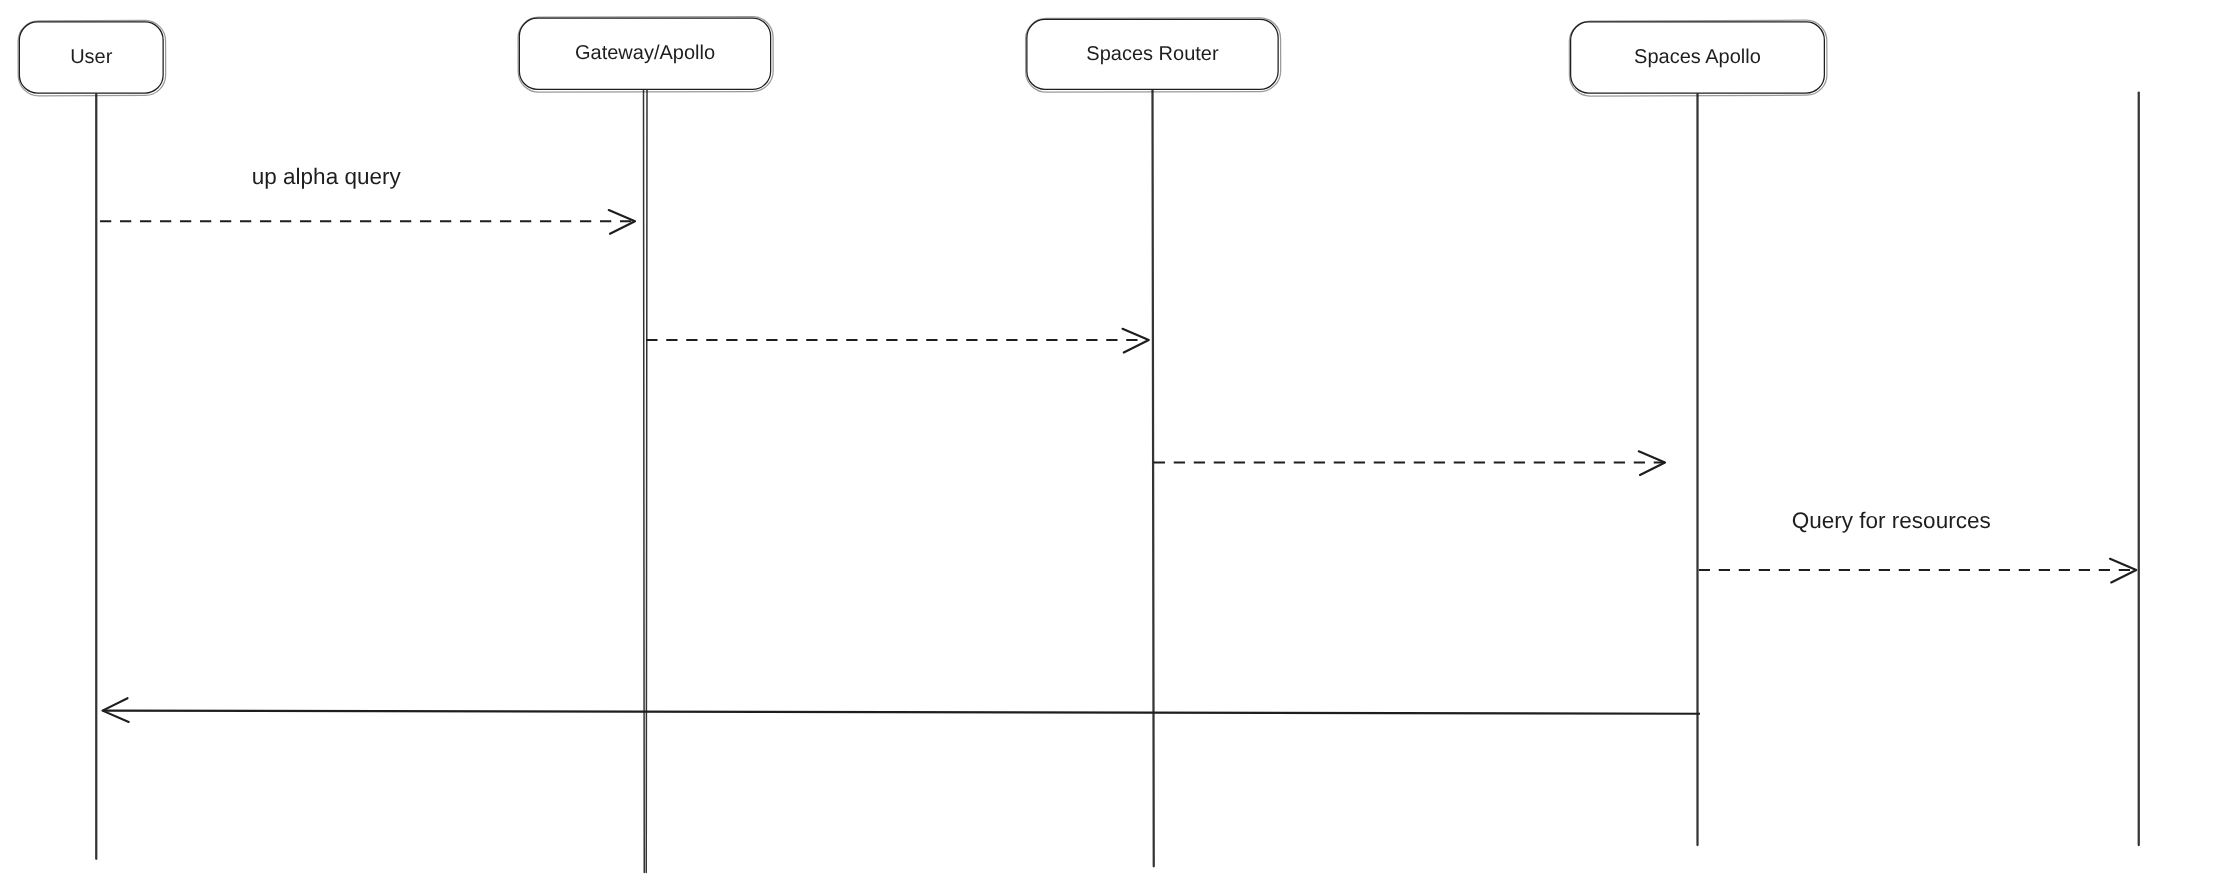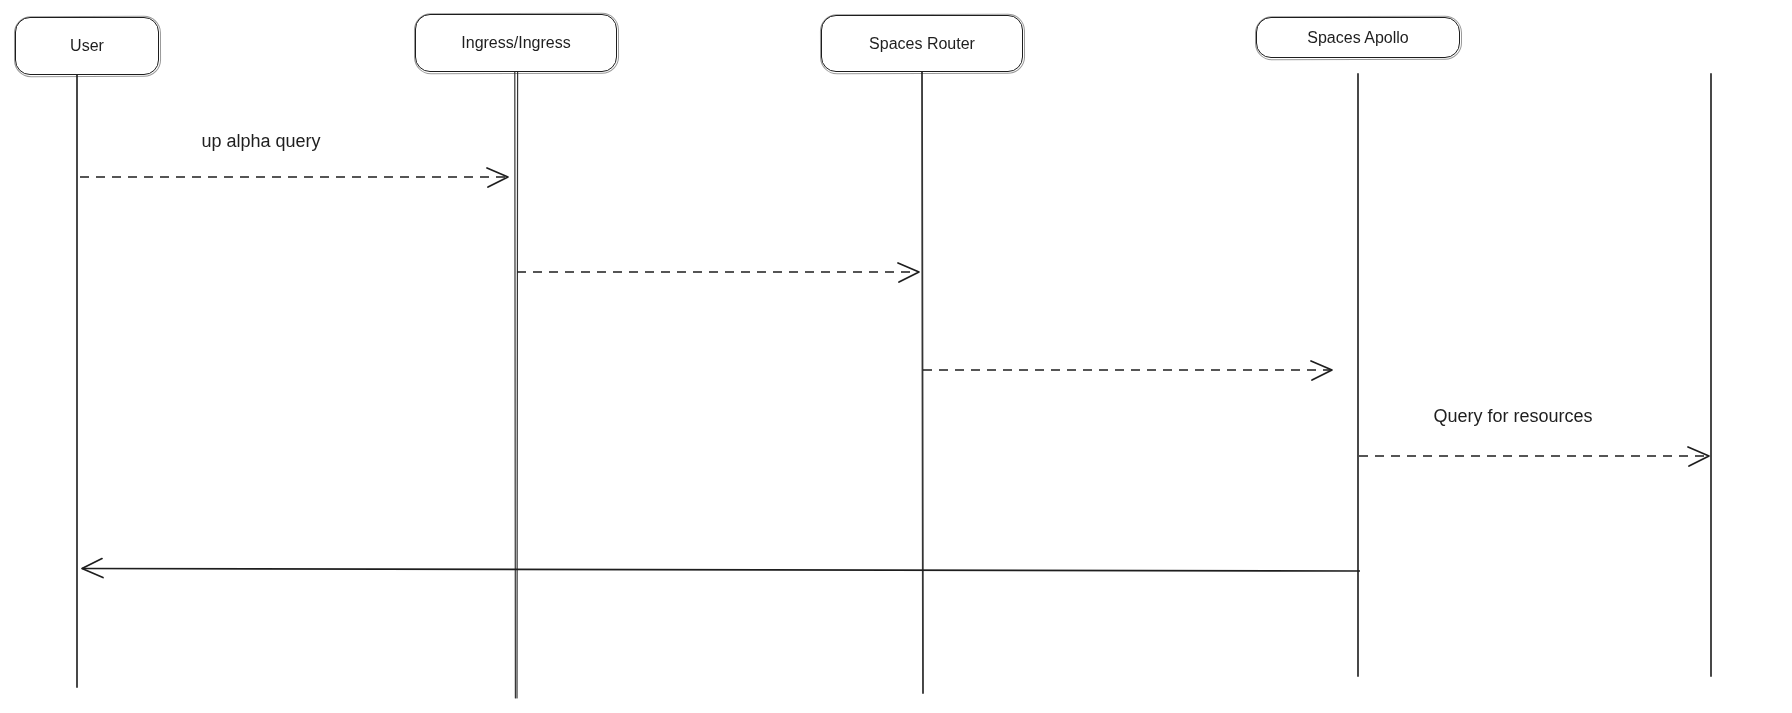--- a/index.html
+++ b/index.html
@@ -39,24 +39,24 @@
   
   .actor-box::after {
     content: "";
     position: absolute;
     inset: -2.5px;
     border: 1px solid rgba(30,30,30,0.45);
     border-radius: 17px;
     transform: rotate(-0.2deg);
     pointer-events: none;
   }
-  .box-user     { left: 15px;   top: 17px; width: 144px; height: 58px; }
+  .box-user     { left: 15px;   top: 17px; width: 116px; height: 58px; }
   .box-gateway  { left: 415px;  top: 14px; width: 202px; height: 58px; }
   .box-router   { left: 821px;  top: 15px; width: 202px; height: 57px; }
-  .box-apollo   { left: 1256px; top: 17px; width: 204px; height: 41px; }
+  .box-apollo   { left: 1256px; top: 17px; width: 204px; height: 58px; }
   .box-postgres { left: 1639px; top: 17px; width: 144px; height: 57px; }
 
   .msg-label {
     position: absolute;
     transform: translateX(-50%);
     font-size: 18px;
     white-space: nowrap;
     color: #1e1e1e;
     z-index: 2;
   }
@@ -90,21 +90,21 @@
       <line x1="923" y1="370" x2="1332" y2="370" stroke-dasharray="9 7" marker-end="url(#arrowhead)"></line>
       <line x1="1359" y1="456" x2="1709" y2="456" stroke-dasharray="9 7" marker-end="url(#arrowhead)"></line>
       <line x1="1360" y1="571" x2="82" y2="568.5" marker-end="url(#arrowhead)"></line>
     </g>
   </svg>
 
   <div class="actor-box box-user">
     <span>User</span>
   </div>
   <div class="actor-box box-gateway">
-    <span>Ingress/Ingress</span>
+    <span>Gateway/Apollo</span>
   </div>
   <div class="actor-box box-router">
     <span>Spaces Router</span>
   </div>
   <div class="actor-box box-apollo">
     <span>Spaces Apollo</span>
   </div>
 
   <div class="msg-label label-msg1">up alpha query</div>
   <div class="msg-label label-msg4">Query for resources</div>

